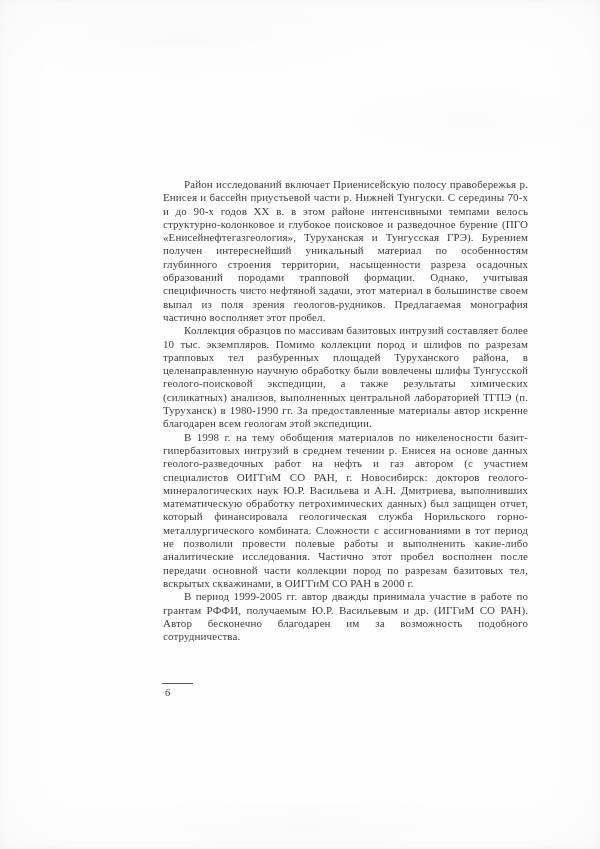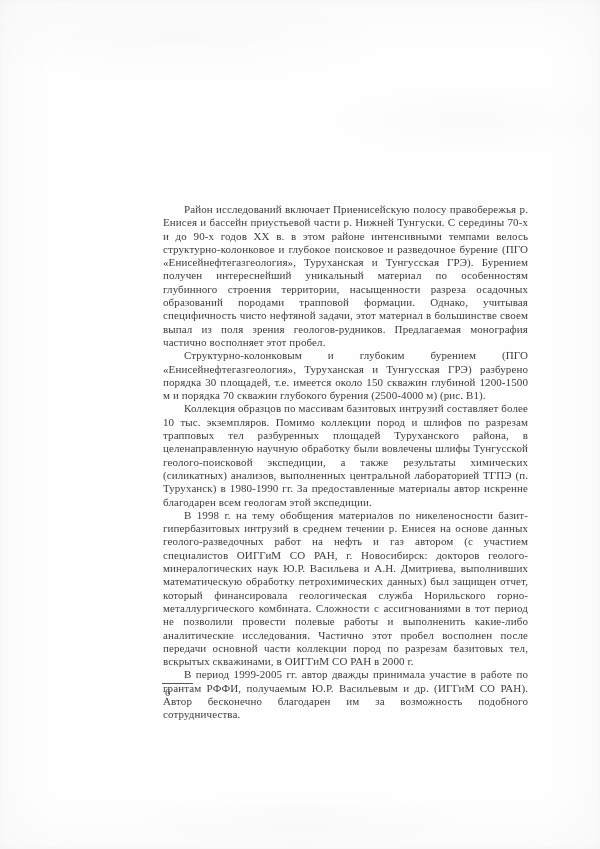--- a/index.html
+++ b/index.html
@@ -23,21 +23,21 @@
     inset: 0;
     background:
       radial-gradient(ellipse 300px 60px at 180px 40px, rgba(180,180,180,0.05), transparent 70%),
       radial-gradient(ellipse 200px 50px at 470px 120px, rgba(180,180,180,0.05), transparent 70%),
       radial-gradient(ellipse 250px 40px at 300px 820px, rgba(180,180,180,0.04), transparent 70%);
     pointer-events: none;
   }
   .text-block {
     position: absolute;
     left: 163px;
-    top: 203px;
+    top: 178px;
     width: 365px;
     color: #3d3d3d;
     font-size: 11px;
     line-height: 13.3px;
     text-align: justify;
     letter-spacing: 0.1px;
   }
   .text-block p {
     margin: 0;
     padding: 0;
@@ -60,21 +60,20 @@
     line-height: 12px;
   }
 </style>
 </head>
 <body>
 
 <div class="scan-page">
 
   <div class="text-block">
     <p>Район исследований включает Приенисейскую полосу правобережья р. Енисея и бассейн приустьевой части р. Нижней Тунгуски. С середины 70-х и до 90-х годов XX в. в этом районе интенсивными темпами велось структурно-колонковое и глубокое поисковое и разведочное бурение (ПГО «Енисейнефтегазгеология», Туруханская и Тунгусская ГРЭ). Бурением получен интереснейший уникальный материал по особенностям глубинного строения территории, насыщенности разреза осадочных образований породами трапповой формации. Однако, учитывая специфичность чисто нефтяной задачи, этот материал в большинстве своем выпал из поля зрения геологов-рудников. Предлагаемая монография частично восполняет этот пробел.</p>
-    <p>Структурно-колонковым и глубоким бурением (ПГО «Енисейнефтегазгеология», Туруханская и Тунгусская ГРЭ) разбурено порядка 30 площадей, т.е. имеется около 150 скважин глубиной 1200-1500 м и порядка 70 скважин глубокого бурения (2500-4000 м) (рис. В1).</p>
     <p>Коллекция образцов по массивам базитовых интрузий составляет более 10 тыс. экземпляров. Помимо коллекции пород и шлифов по разрезам трапповых тел разбуренных площадей Туруханского района, в целенаправленную научную обработку были вовлечены шлифы Тунгусской геолого-поисковой экспедиции, а также результаты химических (силикатных) анализов, выполненных центральной лабораторией ТГПЭ (п. Туруханск) в 1980-1990 гг. За предоставленные материалы автор искренне благодарен всем геологам этой экспедиции.</p>
     <p>В 1998 г. на тему обобщения материалов по никеленосности базит-гипербазитовых интрузий в среднем течении р. Енисея на основе данных геолого-разведочных работ на нефть и газ автором (с участием специалистов ОИГГиМ СО РАН, г. Новосибирск: докторов геолого-минералогических наук Ю.Р. Васильева и А.Н. Дмитриева, выполнивших математическую обработку петрохимических данных) был защищен отчет, который финансировала геологическая служба Норильского горно-металлургического комбината. Сложности с ассигнованиями в тот период не позволили провести полевые работы и выполненить какие-либо аналитические исследования. Частично этот пробел восполнен после передачи основной части коллекции пород по разрезам базитовых тел, вскрытых скважинами, в ОИГГиМ СО РАН в 2000 г.</p>
     <p>В период 1999-2005 гг. автор дважды принимала участие в работе по грантам РФФИ, получаемым Ю.Р. Васильевым и др. (ИГГиМ СО РАН). Автор бесконечно благодарен им за возможность подобного сотрудничества.</p>
   </div>
 
   <div class="footer-rule"></div>
 
   <div class="page-number">6</div>
 
 </div>

